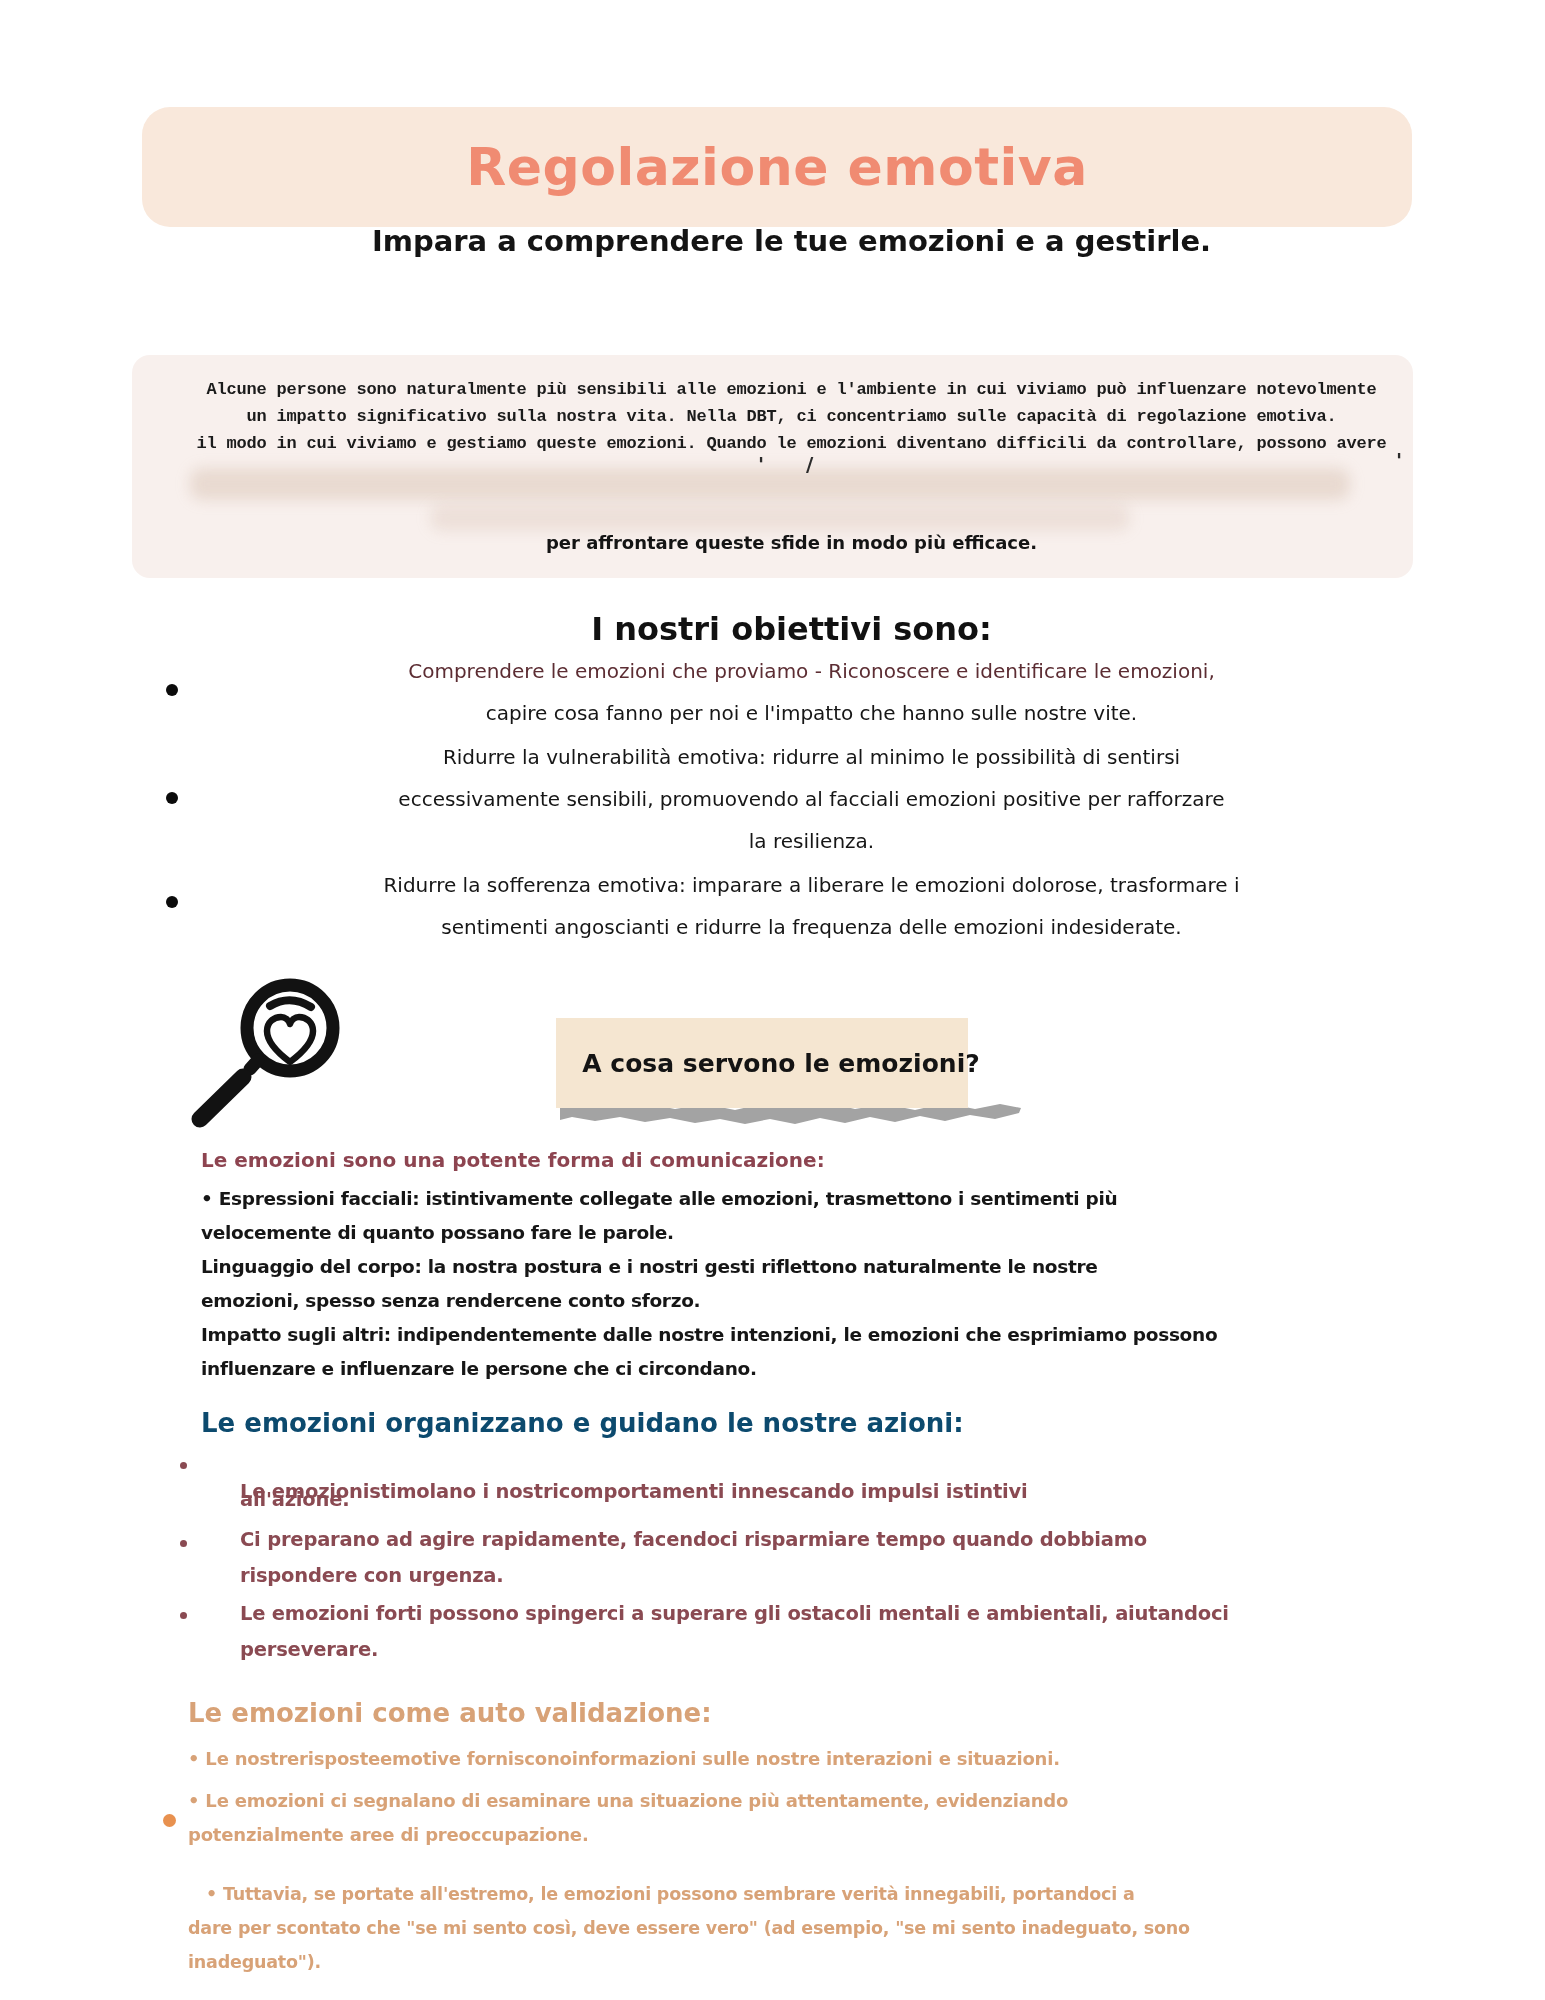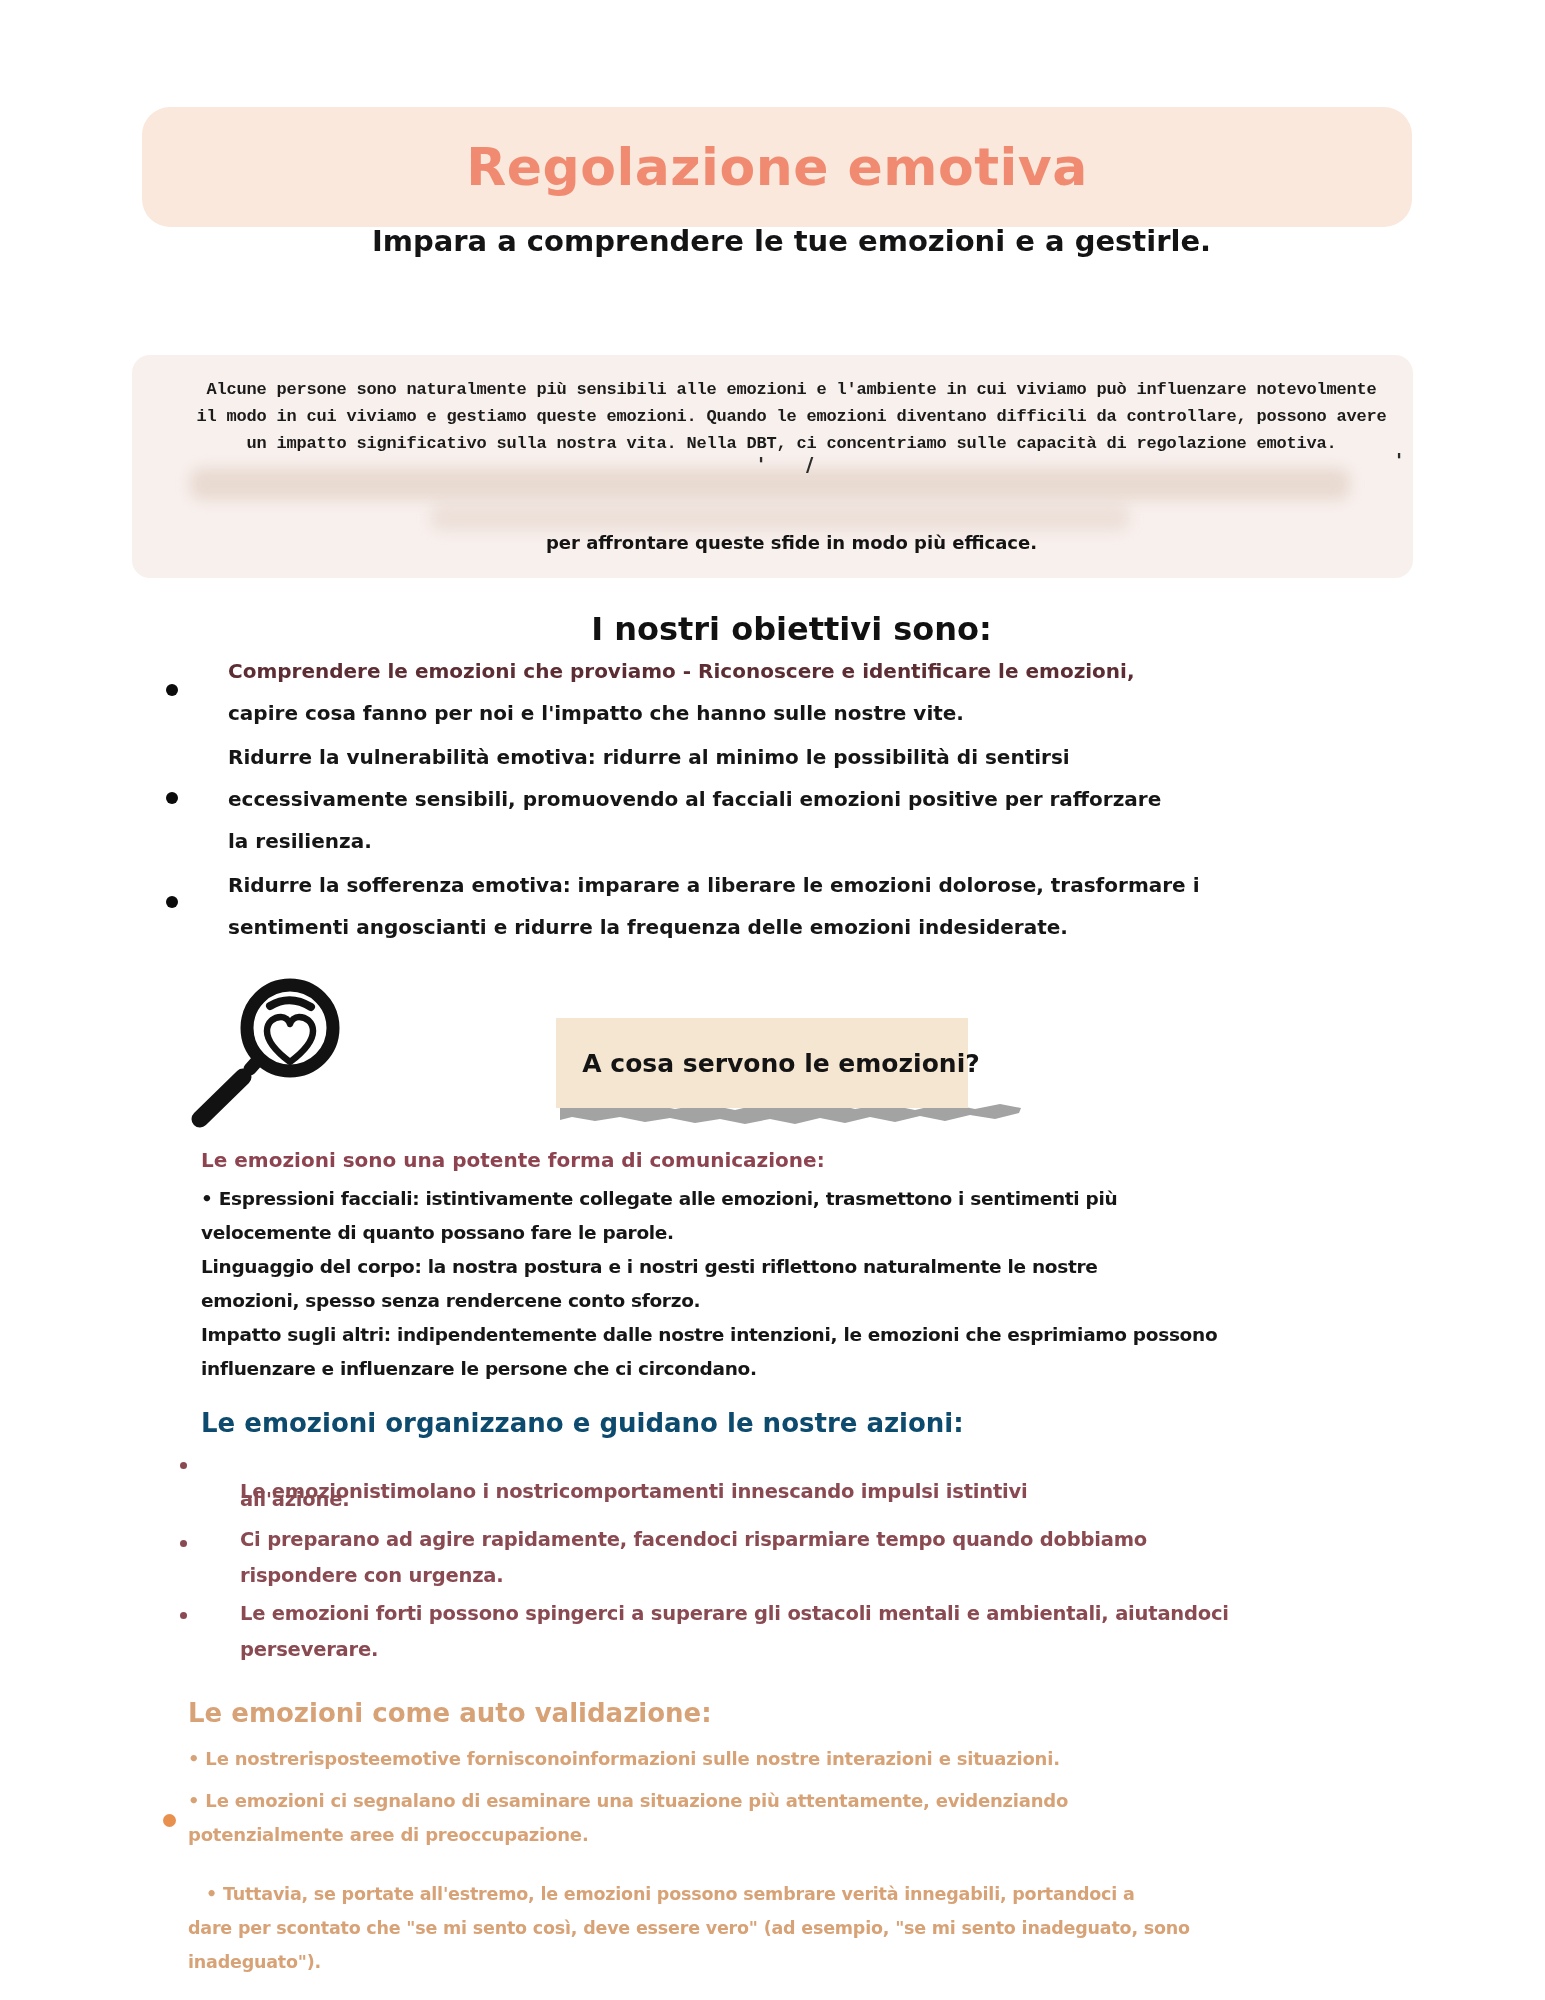--- a/index.html
+++ b/index.html
@@ -44,22 +44,22 @@
   .intro-closing {
     left: 152px; top: 532px; width: 1241px; text-align: center;
     font-size: 18px; font-weight: 800; color: #141414;
   }
 
   
   .obj-heading {
     left: 150px; top: 610px; width: 1245px; text-align: center;
     font-size: 32px; font-weight: 800; color: #111111;
   }
-  .obj-item { left: 190px; width: 1205px; text-align: left; line-height: 42px;
-    font-size: 20px; font-weight: 700; color: #161616; }
+  .obj-item { left: 190px; width: 1205px; text-align: center; line-height: 42px;
+    font-size: 20px; font-weight: 400; color: #161616; }
   .obj-item-1 { top: 650px; }
   .obj-item-2 { top: 736px; }
   .obj-item-3 { top: 864px; }
   .lead-maroon { color: #5C2D33; }
   .obj-dot { width: 12px; height: 12px; border-radius: 50%; background: #0b0b0b; left: 166px; }
   .obj-dot-1 { top: 684px; } .obj-dot-2 { top: 792px; } .obj-dot-3 { top: 896px; }
 
   
   .magnifier { left: 170px; top: 970px; width: 200px; height: 165px; }
   .q-box {
@@ -95,22 +95,22 @@
 <div class="page">
 
   <div class="abs banner">
     <div class="title">Regolazione emotiva</div>
   </div>
   <div class="abs subtitle nowrap">Impara a comprendere le tue emozioni e a gestirle.</div>
 
   <div class="abs info-box"></div>
   <div class="abs intro-lines">
     <div class="nowrap">Alcune persone sono naturalmente più sensibili alle emozioni e l'ambiente in cui viviamo può influenzare notevolmente</div>
+    <div class="nowrap">un impatto significativo sulla nostra vita. Nella DBT, ci concentriamo sulle capacità di regolazione emotiva.</div>
     <div class="nowrap">il modo in cui viviamo e gestiamo queste emozioni. Quando le emozioni diventano difficili da controllare, possono avere</div>
-    <div class="nowrap">un impatto significativo sulla nostra vita. Nella DBT, ci concentriamo sulle capacità di regolazione emotiva.</div>
   </div>
   <div class="smudge smudge-1"></div>
   <div class="smudge smudge-2"></div>
   <span class="stray-mark" style="left:758px; top:452px;">'</span>
   <span class="stray-mark" style="left:806px; top:452px;">/</span>
   <span class="stray-mark" style="left:1396px; top:448px;">'</span>
   <div class="abs intro-closing nowrap">per affrontare queste sfide in modo più efficace.</div>
 
   <div class="abs obj-heading nowrap">I nostri obiettivi sono:</div>
 

